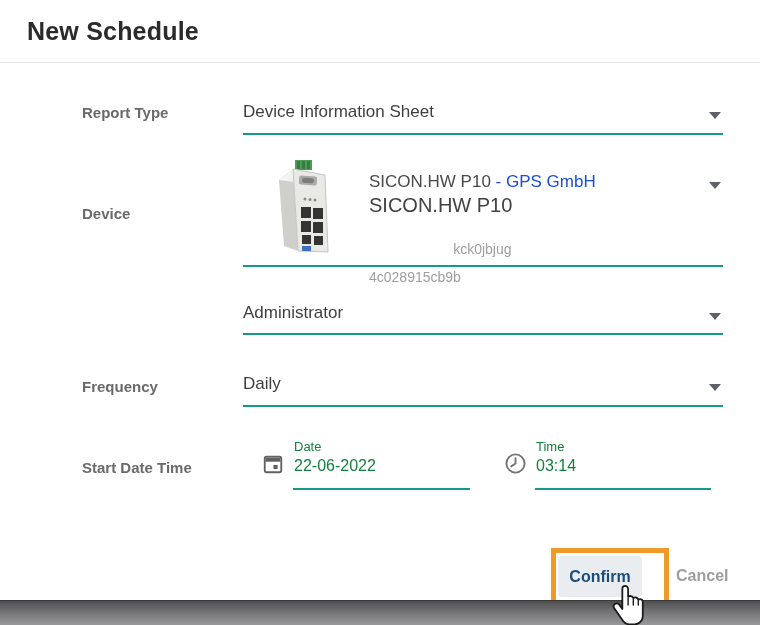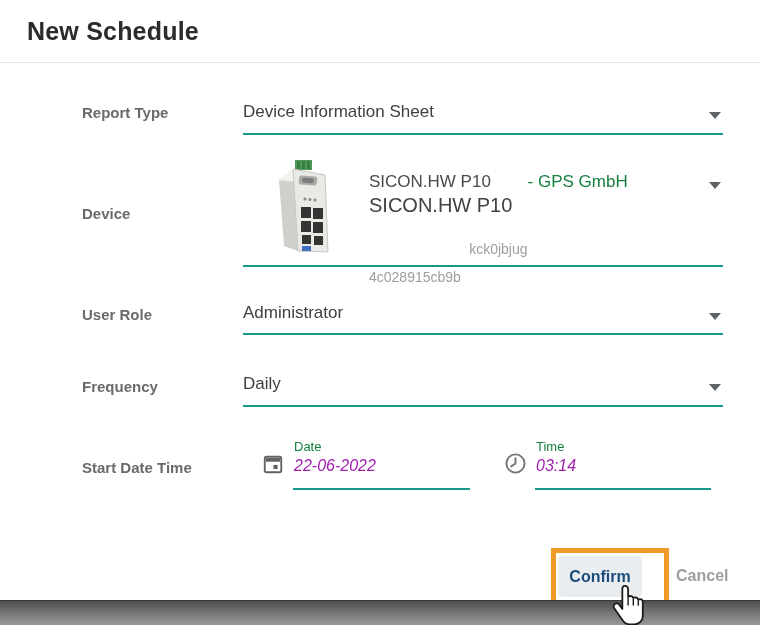--- a/index.html
+++ b/index.html
@@ -23,27 +23,27 @@
   .dd-arrow{position:absolute;right:2px;width:0;height:0;border-left:6px solid transparent;border-right:6px solid transparent;border-top:7px solid #5f6368;}
 
   .f-report{top:96px;height:39px;}
   .f-device{top:150px;height:117px;}
   .f-role{top:297px;height:38px;}
   .f-freq{top:368px;height:39px;text-align:center;}
 
   .device-img{position:absolute;left:22px;top:8px;width:82px;height:97px;}
   .device-text{position:absolute;left:126px;top:22px;}
   .dev-l1{font-size:17px;color:#4a4a4a;white-space:nowrap;}
-  .dev-l1 .suffix{color:#15803d;padding-left:32px;}
+  .dev-l1 .suffix{color:#1d4ed8;}
   .dev-l2{font-size:20px;color:#424242;margin-top:2px;white-space:nowrap;}
   .dev-l3{font-size:14px;color:#9e9e9e;margin-top:24px;text-align:center;}
   .dev-l4{font-size:14px;color:#9e9e9e;margin-top:12px;}
 
   .sub-label{position:absolute;font-size:13px;color:#15803d;}
-  .sub-value{position:absolute;font-size:16px;color:#a21caf;font-style:italic;}
+  .sub-value{position:absolute;font-size:16px;color:#15803d;}
   .sub-underline{position:absolute;height:2px;background:var(--accent);}
   .dt-icon{position:absolute;cursor:pointer;}
 
   .confirm-btn{
     position:absolute;left:558px;top:556px;width:84px;height:41px;
     background:#eaedf0;border:none;border-radius:4px;cursor:pointer;
     font-family:"Liberation Sans",sans-serif;font-size:16px;font-weight:700;color:var(--confirm_text);
   }
   .highlight-box{position:absolute;left:551px;top:548px;width:118px;height:57px;border:5px solid var(--highlight);pointer-events:none;}
   .cancel-btn{
@@ -95,21 +95,20 @@
     </svg>
     <div class="device-text">
       <div class="dev-l1"><span>SICON.HW P10</span><span class="suffix"> - GPS GmbH</span></div>
       <div class="dev-l2">SICON.HW P10</div>
       <div class="dev-l3">kck0jbjug</div>
       <div class="dev-l4">4c028915cb9b</div>
     </div>
     <div class="dd-arrow" style="top:32px"></div>
   </div>
 
-  <div class="field-label" style="top:306px">User Role</div>
   <div class="select-field f-role">
     <div class="select-value">Administrator</div>
     <div class="dd-arrow" style="top:16px"></div>
   </div>
 
   <div class="field-label" style="top:378px">Frequency</div>
   <div class="select-field f-freq">
     <div class="select-value">Daily</div>
     <div class="dd-arrow" style="top:16px"></div>
   </div>

